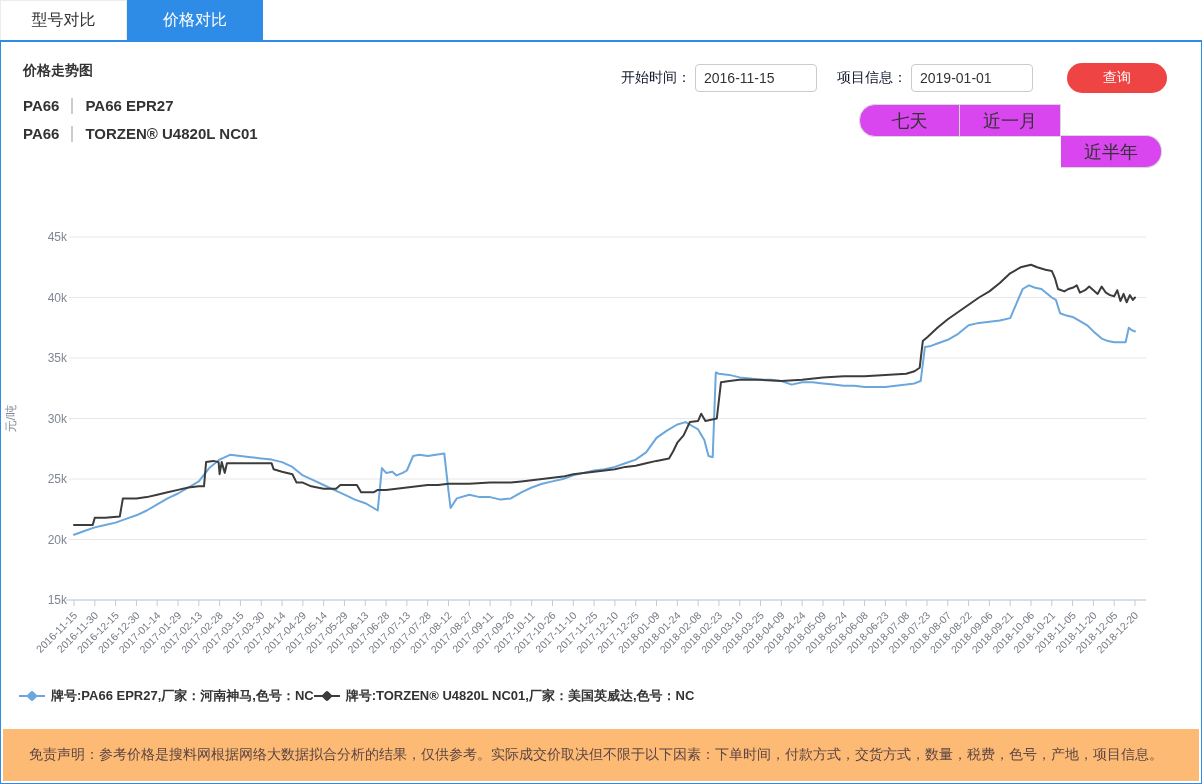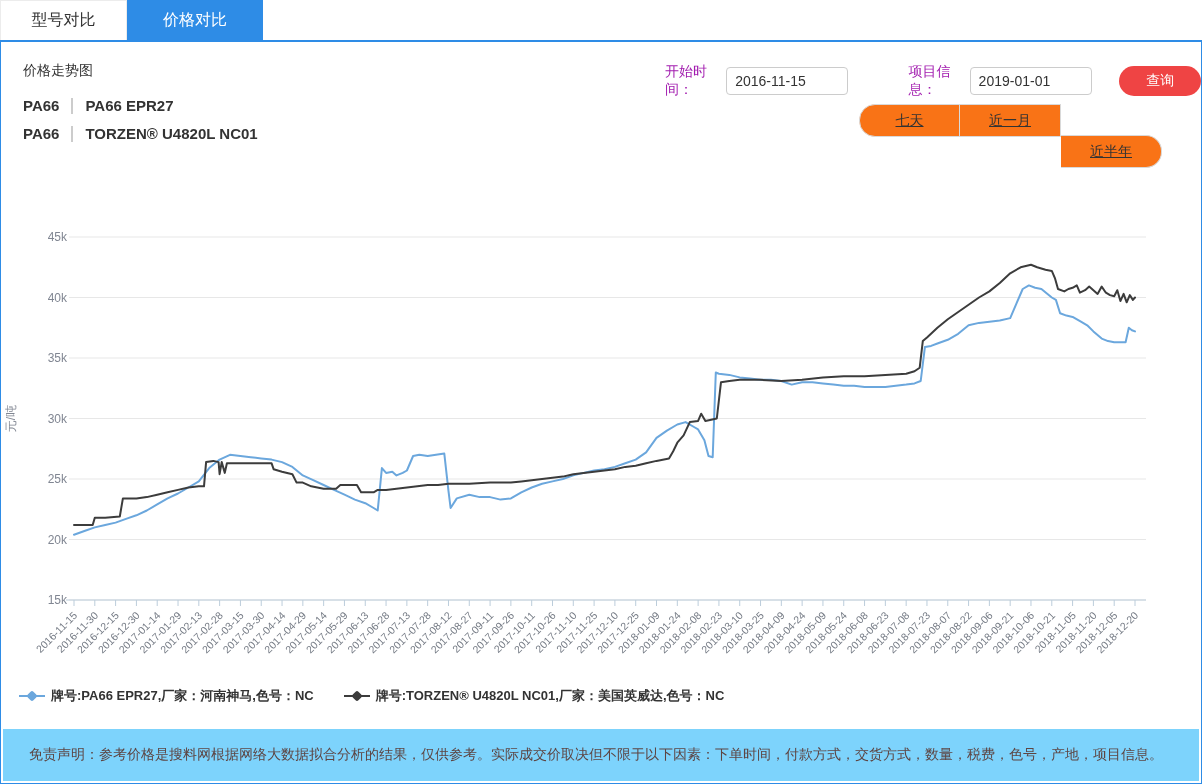--- a/index.html
+++ b/index.html
@@ -10,52 +10,52 @@
   .tabbar { position:absolute; left:0; top:0; width:1202px; height:40px; background:#fff; }
   .tab { position:absolute; top:0; height:40px; display:flex; align-items:center; justify-content:center;
          font-size:16px; cursor:pointer; }
   .tab-inactive { left:0; width:127px; color:#333; background:#fff; border:1px solid #ececec; border-bottom:none; }
   .tab-active { left:127px; width:136px; color:#fff; background:#2e8ce6; }
 
   
   .panel { position:absolute; left:0; top:40px; width:1202px; height:744px; background:#fff;
            border:1px solid #2e8ce6; border-top:2px solid #2e8ce6; }
 
-  .chart-title { position:absolute; left:22px; top:20px; font-size:14px; font-weight:normal; color:#333; }
+  .chart-title { position:absolute; left:22px; top:20px; font-size:14px; font-weight:bold; color:#333; }
   .products { position:absolute; left:22px; top:44px; }
   .product-row { height:28px; display:flex; align-items:flex-end; font-size:15px; font-weight:bold; color:#333; }
   .product-sep { display:inline-block; width:2px; height:16px; background:#ccc; margin:0 12px; }
 
   
   .controls-row1 { position:absolute; left:620px; top:21px; display:flex; align-items:center; }
-  .ctl-label { font-size:14px; color:#a21caf; margin-right:4px;margin-left:44px; }
+  .ctl-label { font-size:14px; color:#0f172a; margin-right:4px; }
   .date-input { width:122px; height:28px; border:1px solid #ccc; border-radius:4px; font-size:14px; color:#333;
                 padding-left:8px; background:#fff; font-family:"Liberation Sans","DejaVu Sans",sans-serif; }
   .gap20 { width:20px; } .gap34 { width:34px; }
   .query-btn { width:100px; height:30px; border:none; border-radius:15px; background:#ef4444; color:#fff;
                font-size:14px; cursor:pointer; font-family:"Liberation Sans","DejaVu Sans",sans-serif; }
   .controls-row2 { position:absolute; left:858px; top:62px; display:flex; }
-  .range-btn { width:101px; height:33px; background:#f97316; border:1px solid #d9d9d9; border-left:none;
-               font-size:14px; color:#333; cursor:pointer; display:flex; align-items:center; justify-content:center;text-decoration:underline; }
+  .range-btn { width:101px; height:33px; background:#d946ef; border:1px solid #d9d9d9; border-left:none;
+               font-size:18px; color:#333; cursor:pointer; display:flex; align-items:center; justify-content:center; }
   .range-btn:first-child { border-left:1px solid #d9d9d9; border-radius:16px 0 0 16px; }
   .range-btn:last-child { border-radius:0 16px 16px 0;margin-top:31px; }
 
   
   .chart-wrap { position:absolute; left:0; top:115px; width:1198px; height:545px; }
 
   
-  .legend { position:absolute; left:18px; top:645px; display:flex; align-items:center; gap:30px; }
+  .legend { position:absolute; left:18px; top:645px; display:flex; align-items:center; }
   .legend-item { display:flex; align-items:center; cursor:pointer; }
   .legend-marker { position:relative; width:26px; height:9px; margin-right:6px; }
   .legend-line { position:absolute; left:0; top:3.5px; width:26px; height:2px; }
   .legend-diamond { position:absolute; left:9px; top:0.5px; width:8px; height:8px; transform:rotate(45deg); border-radius:2px; }
   .legend-text { font-size:13px; font-weight:bold; color:#333; }
 
   
-  .disclaimer { position:absolute; left:2px; right:2px; bottom:2px; height:52px; background:#7dd3fc;
+  .disclaimer { position:absolute; left:2px; right:2px; bottom:2px; height:52px; background:#fdba74;
                 display:flex; align-items:center;margin-top:20px; }
   .disclaimer-text { padding-left:26px; font-size:14px; color:#5d4543; }
 </style>
 </head>
 <body>
 
 <div id="page">
 
   <div class="tabbar">
     <div class="tab tab-inactive">型号对比</div>

